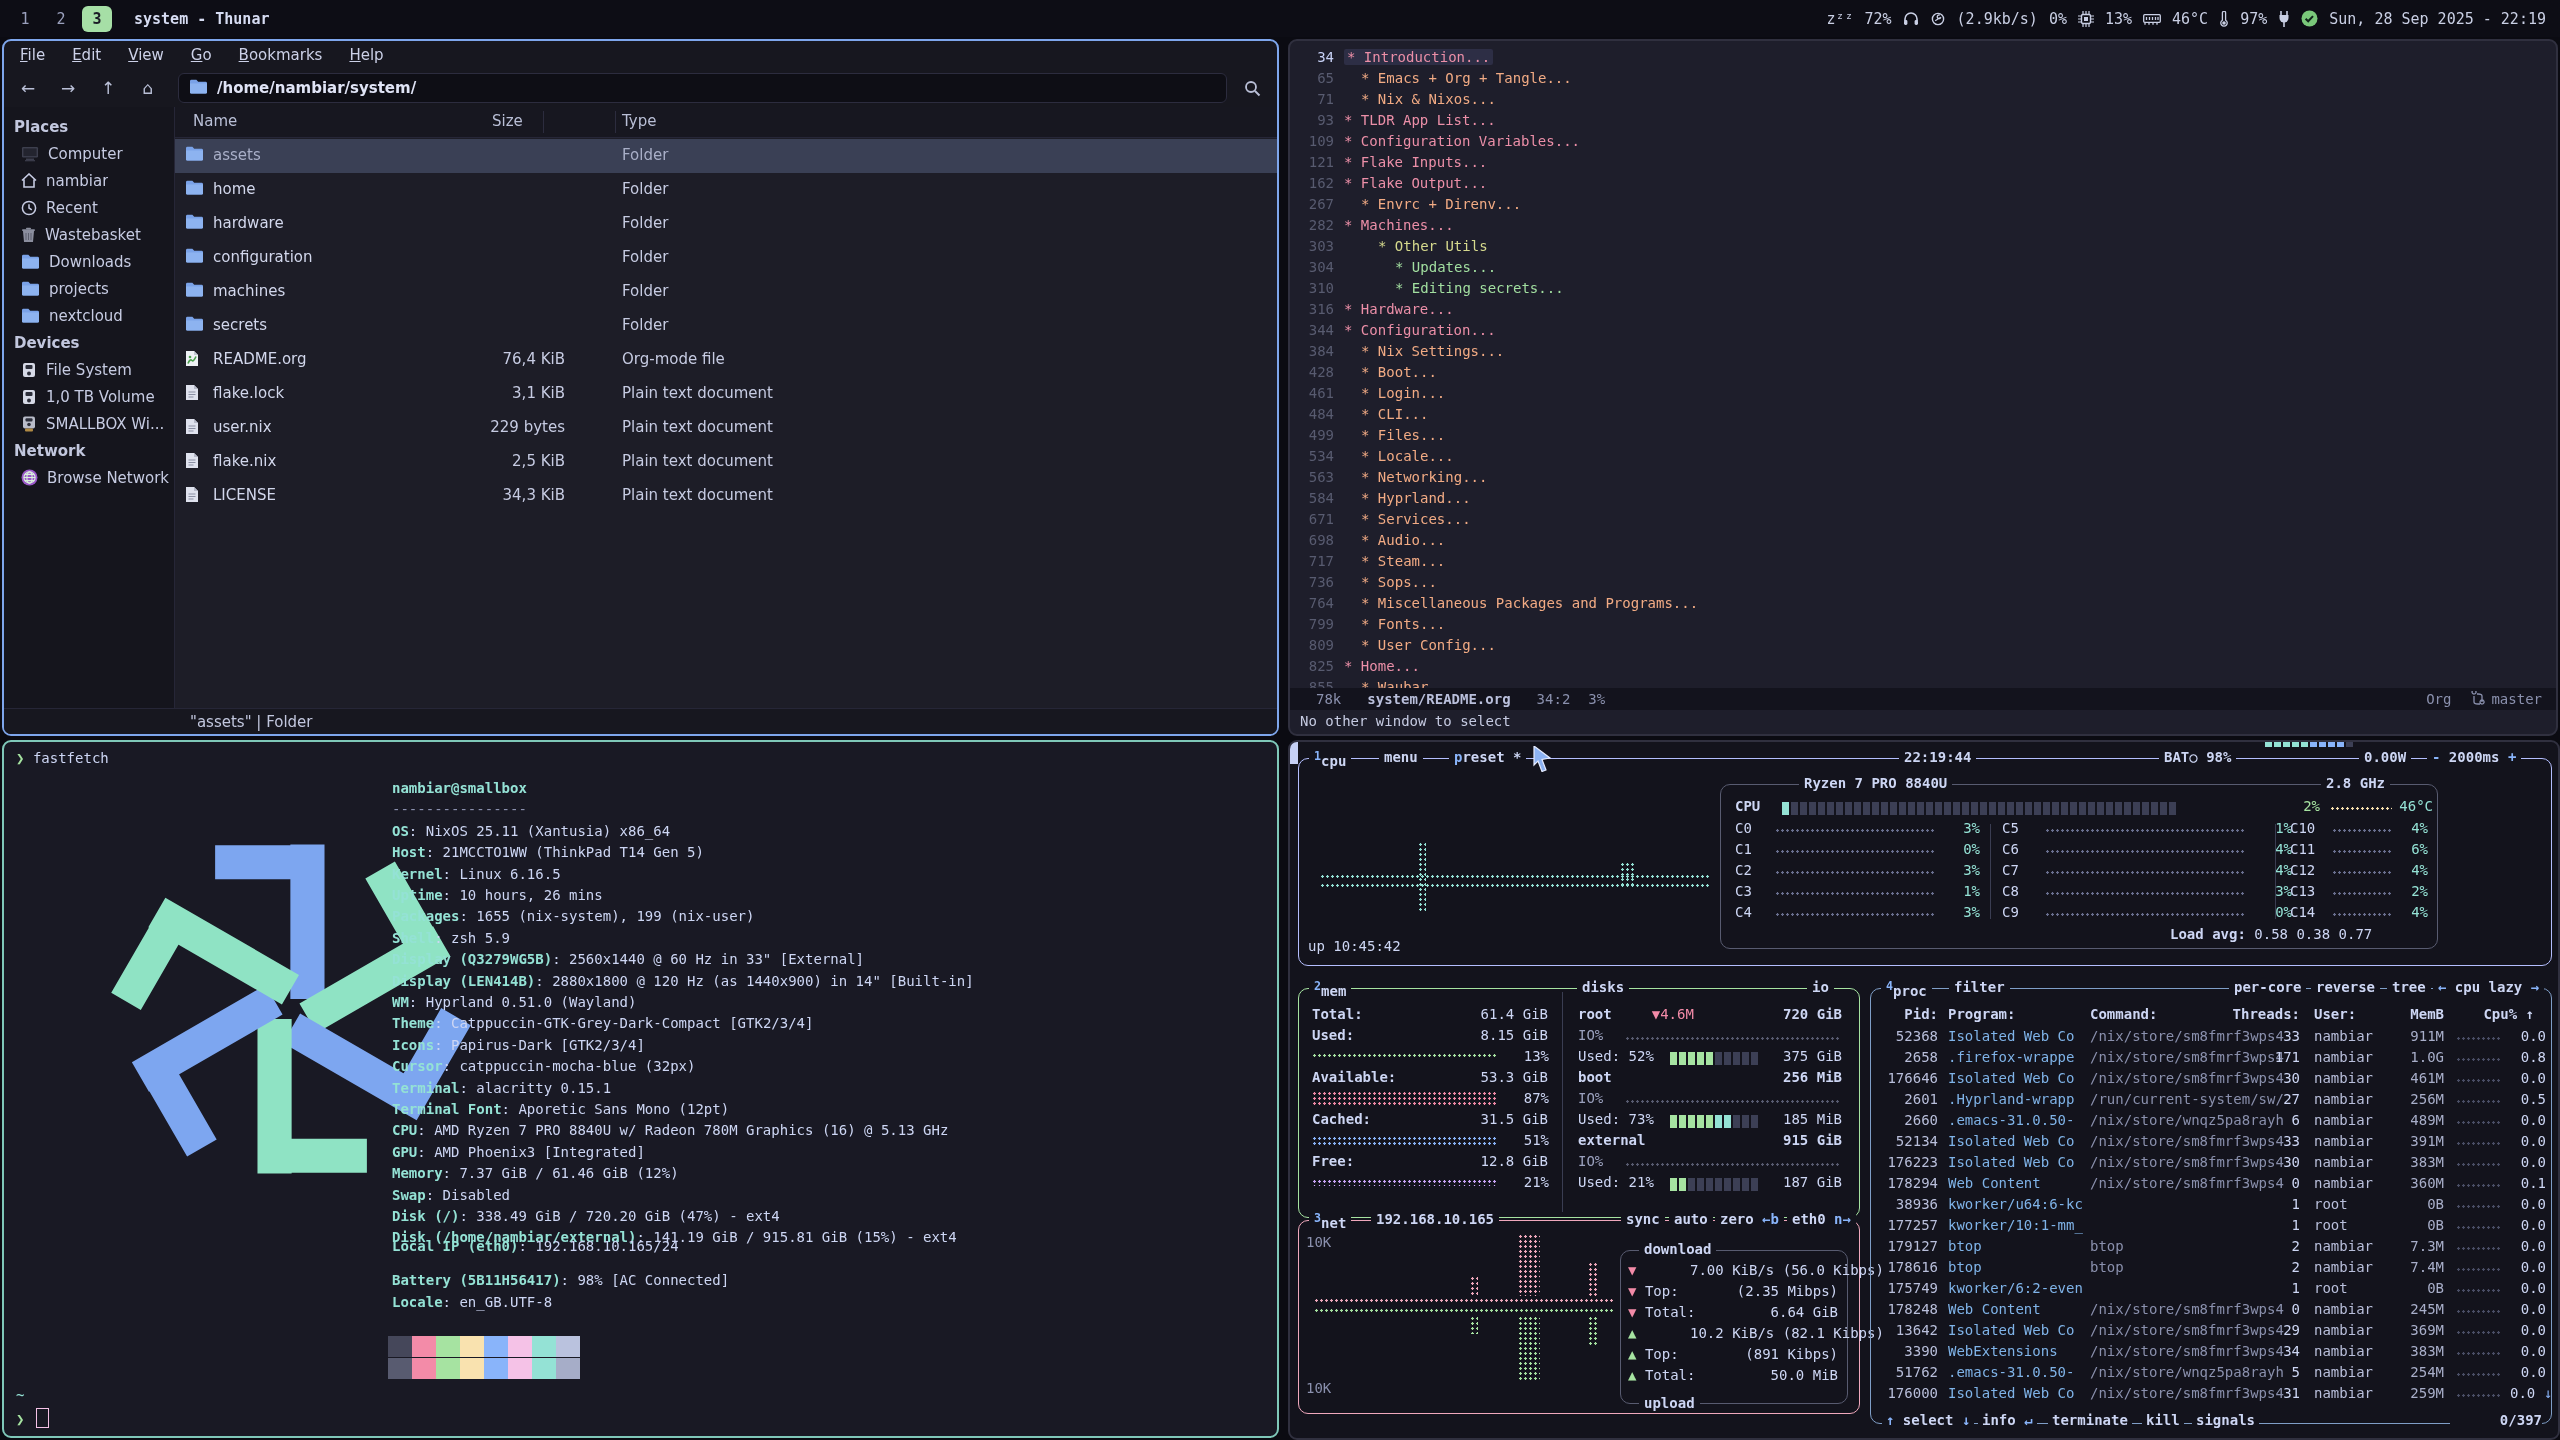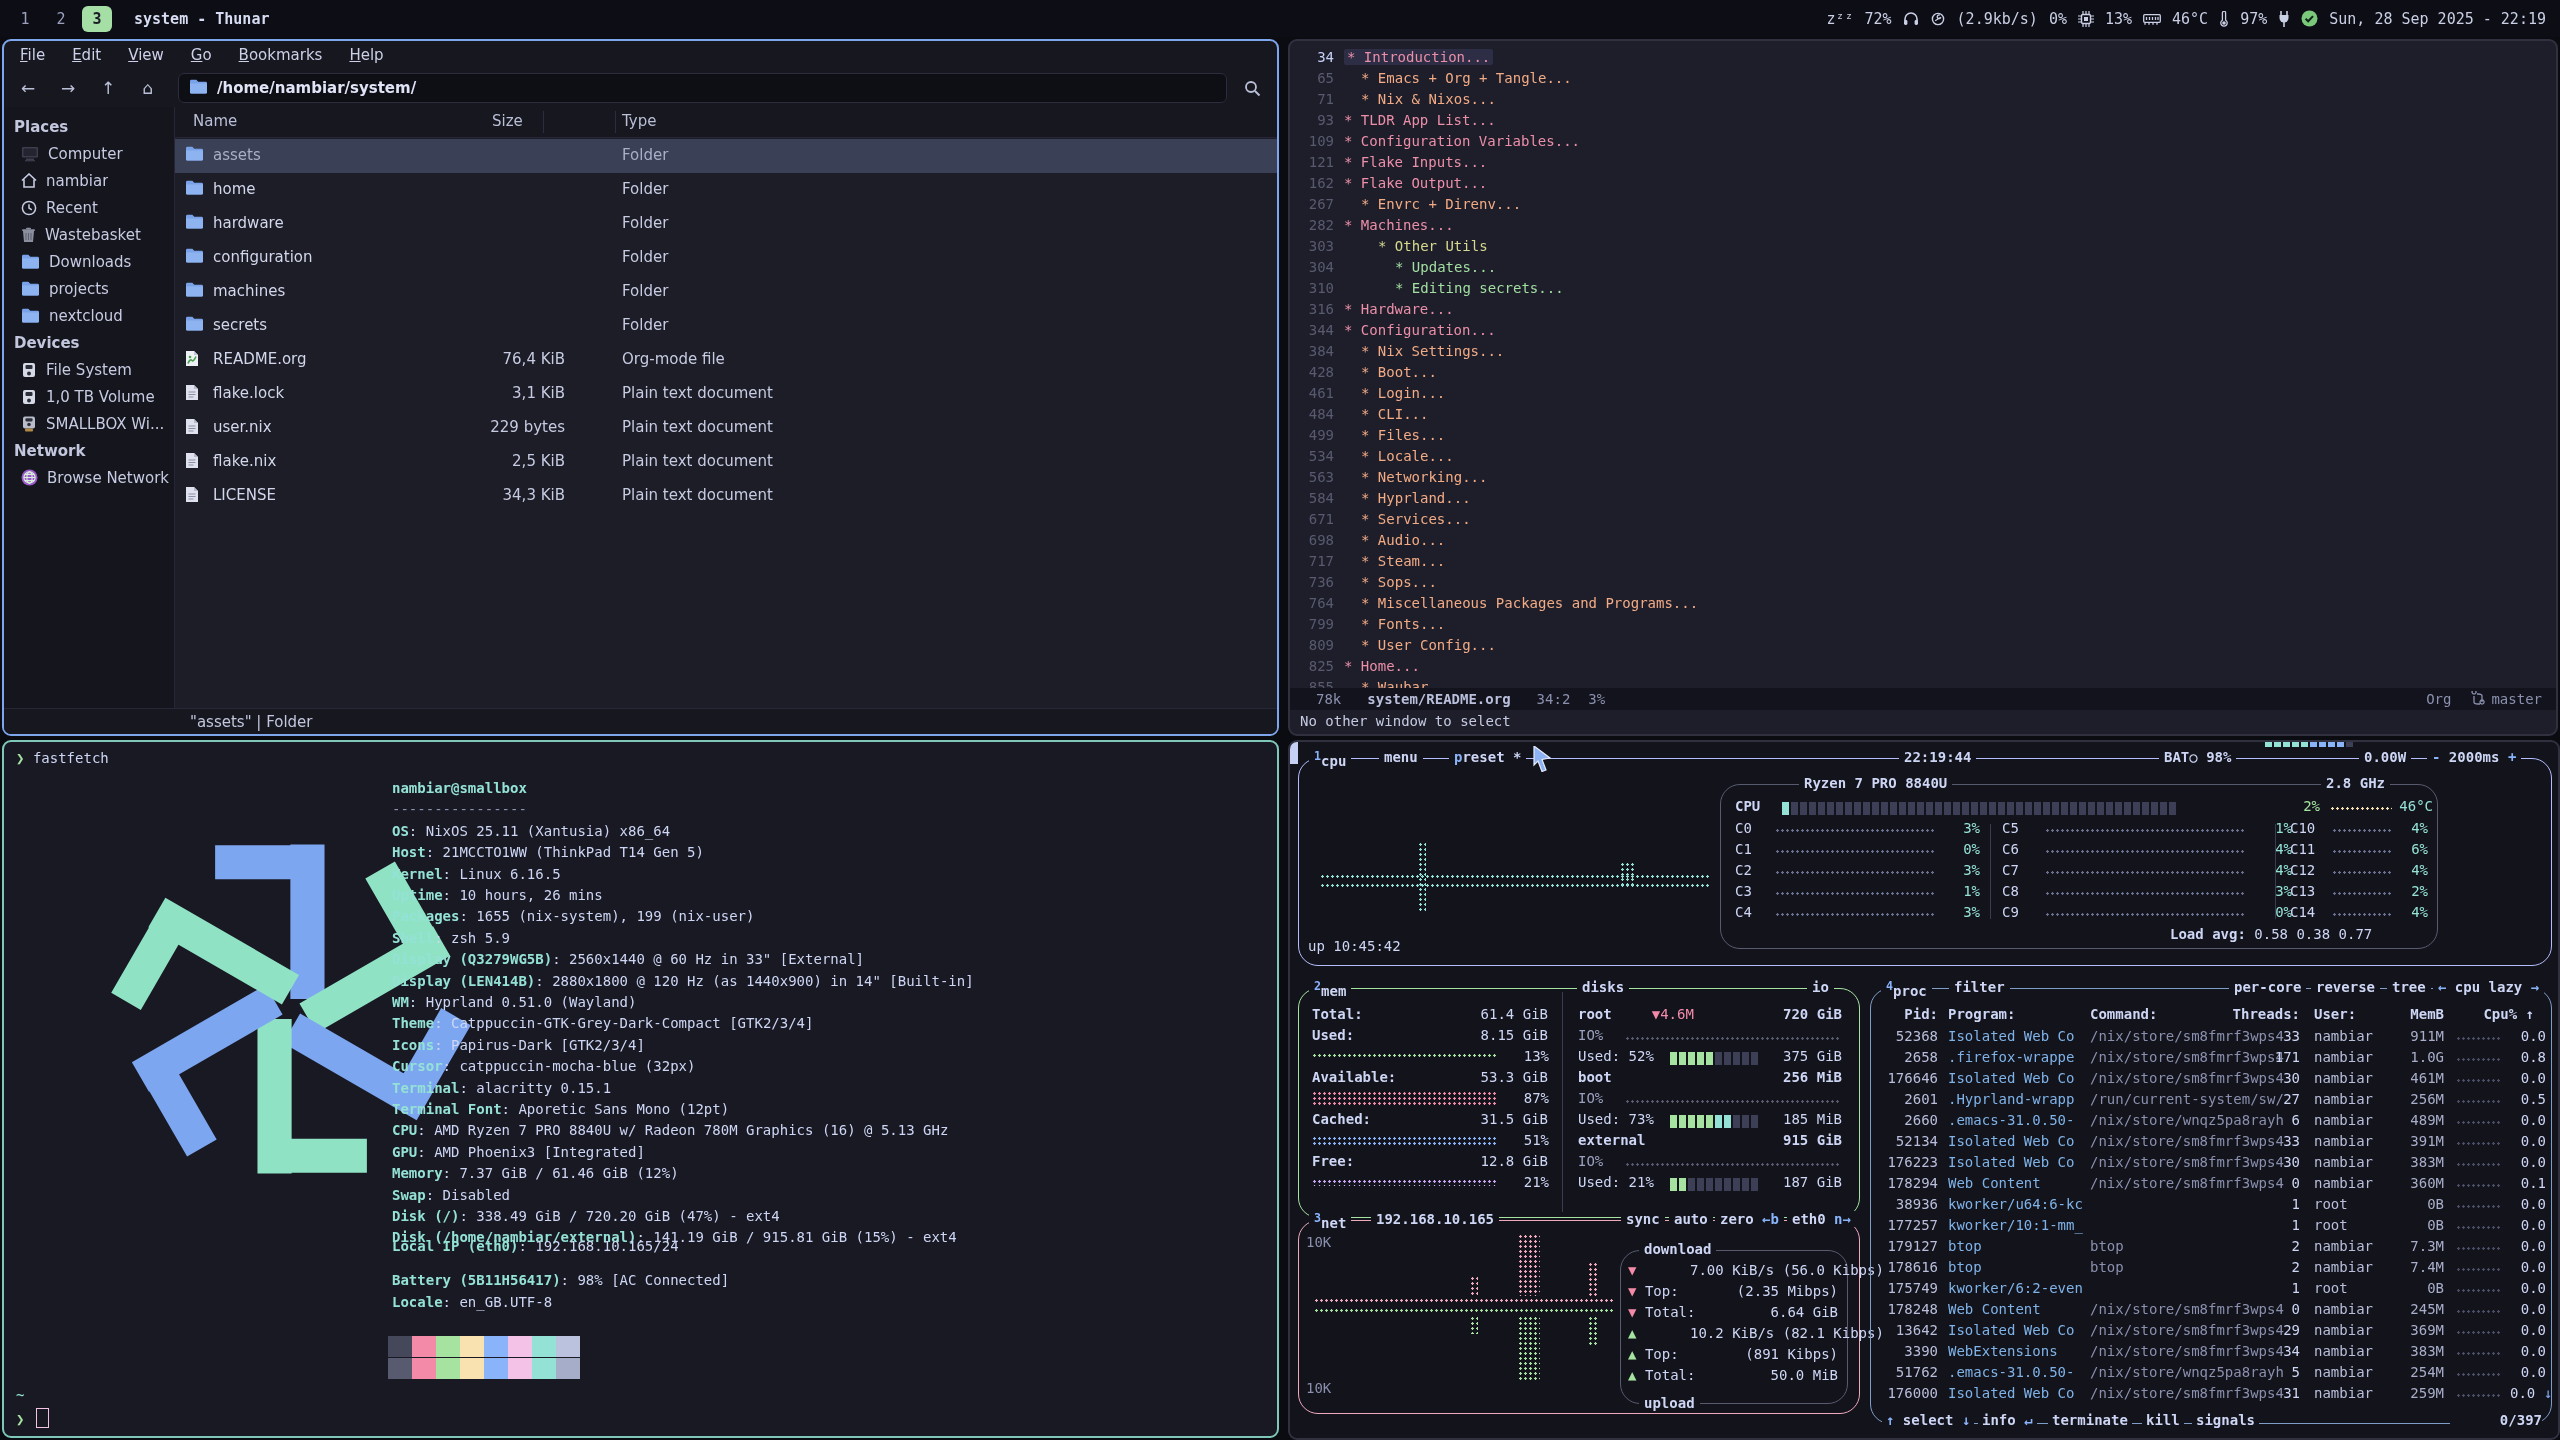--- a/index.html
+++ b/index.html
@@ -67,21 +67,21 @@
   #term{position:absolute;left:2px;top:740px;width:1277px;height:698px;background:#191924;
         border:2px solid #7fc8b9;border-radius:9px;box-sizing:border-box;overflow:hidden;font-size:14px;}
   .tline{position:absolute;white-space:pre;}
   .green{color:#a6e3a1;} .teal{color:#94e2d5;} .dim{color:#8a90ad;}
   .fkey{color:#94e2d5;font-weight:bold;} .fval{color:#cdd6f4;}
   .swatch{position:absolute;width:24px;height:21px;}
   
   #btop{position:absolute;left:1288px;top:740px;width:1272px;height:700px;background:#13131c;
         border:2px solid #30303f;border-radius:9px;box-sizing:border-box;overflow:hidden;font-size:14px;
         font-family:"DejaVu Sans Mono","Liberation Mono",monospace;}
-  .bbox{position:absolute;border:1.5px solid;border-radius:20px;}
+  .bbox{position:absolute;border:1.5px solid;border-radius:10px;}
   .btitle{position:absolute;top:-10px;background:#13131c;padding:0 5px;font-weight:bold;color:#cdd6f4;white-space:pre;}
   .accent{color:#89b4fa;}
   .bline{position:absolute;white-space:pre;height:21px;}
   .dots{background-image:radial-gradient(var(--c) 1.1px,transparent 1.45px);background-size:5px 5px;}
   .blockbar{display:flex;gap:2px;position:absolute;}
   .blockbar i{display:block;width:7px;height:13px;background:#3c3f55;}
   .vsep{position:absolute;width:1px;background:#3a3d52;}
   .procrow{position:absolute;height:21px;white-space:pre;}
 </style>
 </head>

